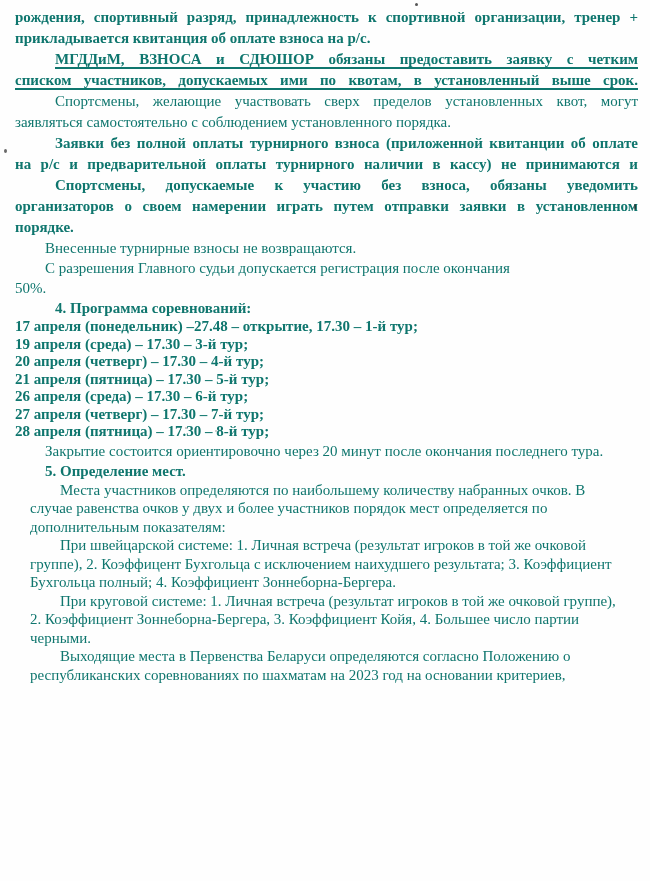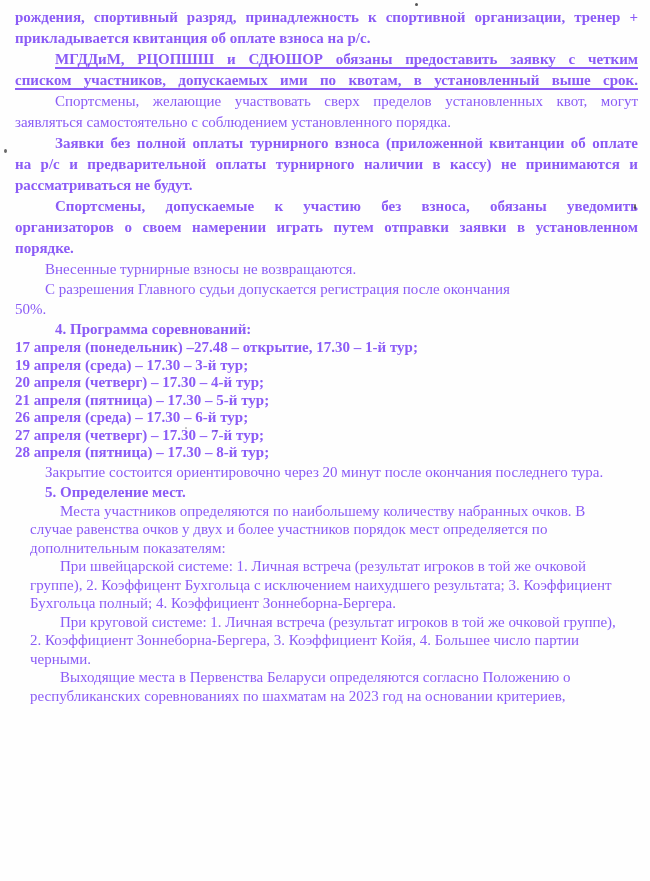--- a/index.html
+++ b/index.html
@@ -5,21 +5,21 @@
   html, body { margin: 0; padding: 0; background: #ffffff; }
   .page {
     position: relative;
     width: 650px;
     height: 881px;
     box-sizing: border-box;
     background: #fefefe;
     padding: 7px 12px 0 15px;
     font-family: "Liberation Serif", "DejaVu Serif", serif;
     font-size: 15px;
-    color: #8b5cf6;
+    color: #0f766e;
     overflow: hidden;
   }
   p.para { margin: 0; padding: 0; }
   .gap { margin-top: 10px; }
   .b { font-weight: bold; }
   .line { display: block; line-height: 21px; white-space: normal; }
   .lh20 .line { line-height: 20px; }
   .sched .line { line-height: 17.5px; }
   .s5 .line { line-height: 18.5px; margin-left: 15px; }
   .jt .line.full { text-align: justify; text-align-last: justify; }
@@ -41,34 +41,33 @@
 <body>
 
 <div class="page">
 
   <p class="para b jt">
     <span class="line full">рождения, спортивный разряд, принадлежность к спортивной организации, тренер +</span>
     <span class="line">прикладывается квитанция об оплате взноса на р/с.</span>
   </p>
 
   <p class="para b jt u ind gap">
-    <span class="line full">МГДДиМ, РЦОПШШ и СДЮШОР обязаны предоставить заявку с четким</span>
+    <span class="line full">МГДДиМ, ВЗНОСА и СДЮШОР обязаны предоставить заявку с четким</span>
     <span class="line full">списком участников, допускаемых ими по квотам, в установленный выше срок.</span>
   </p>
 
   <p class="para jt ind gap">
     <span class="line full">Спортсмены, желающие участвовать сверх пределов установленных квот, могут</span>
     <span class="line">заявляться самостоятельно с соблюдением установленного порядка.</span>
   </p>
 
 
   <p class="para b jt ind gap">
     <span class="line full">Заявки без полной оплаты турнирного взноса (приложенной квитанции об оплате</span>
     <span class="line full">на р/с и предварительной оплаты турнирного наличии в кассу) не принимаются и</span>
-    <span class="line">рассматриваться не будут.</span>
   </p>
 
   <p class="para b jt ind gap">
     <span class="line full">Спортсмены, допускаемые к участию без взноса, обязаны уведомить</span>
     <span class="line full">организаторов о своем намерении играть путем отправки заявки в установленном</span>
     <span class="line">порядке.</span>
   </p>
 
   <p class="para lh20 ind-sm gap">
     <span class="line">Внесенные турнирные взносы не возвращаются.</span>

